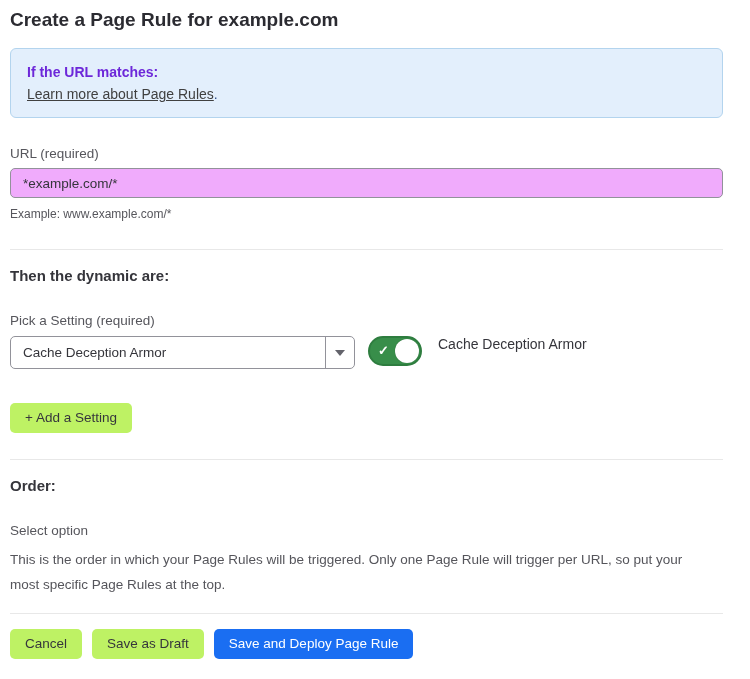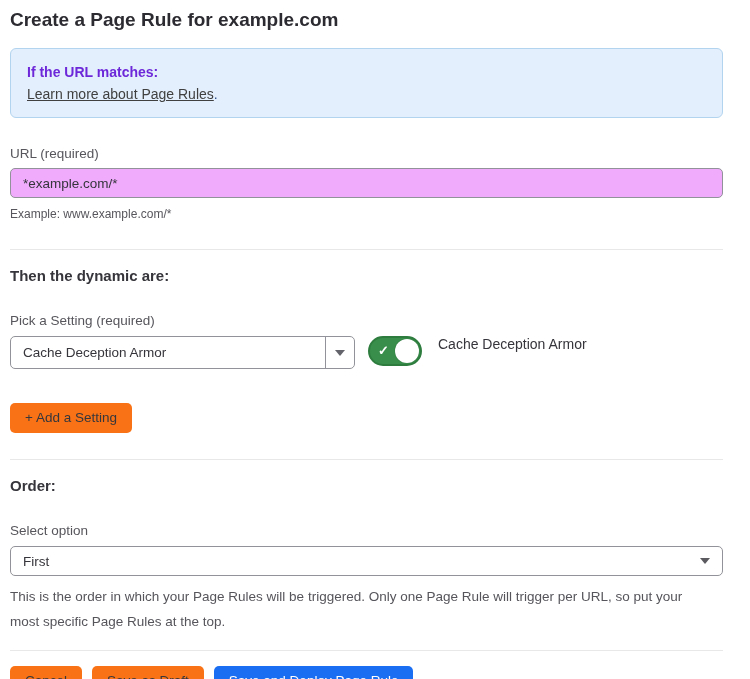--- a/index.html
+++ b/index.html
@@ -162,21 +162,21 @@
     display: inline-block;
     border: none;
     border-radius: 5px;
     font-family: "Liberation Sans", sans-serif;
     font-size: 13.5px;
     line-height: 14px;
     padding: 8px 15px;
     cursor: pointer;
   }
   .btn-gray {
-    background: #f97316;
+    background: #bef264;
     color: #36363c;
   }
   .btn-blue {
     background: #1a6ef2;
     color: #ffffff;
   }
   .add-setting-btn { margin-top: 34px; }
   
   .order-select {
     margin-top: 7px;
@@ -250,24 +250,20 @@
   </div>
 
   <button class="btn btn-gray add-setting-btn">+ Add a Setting</button>
 
   <hr class="divider">
 
   <div class="section-heading">Order:</div>
 
   <div class="field-label">Select option</div>
 
-  <div class="order-select">
-    <span class="select-value">First</span>
-    <span class="caret-down"></span>
-  </div>
 
   <div class="order-help">This is the order in which your Page Rules will be triggered. Only one Page Rule will trigger per URL, so put your most specific Page Rules at the top.</div>
 
   <hr class="divider footer-divider">
 
   <div class="footer-actions">
     <button class="btn btn-gray">Cancel</button>
     <button class="btn btn-gray">Save as Draft</button>
     <button class="btn btn-blue">Save and Deploy Page Rule</button>
   </div>

